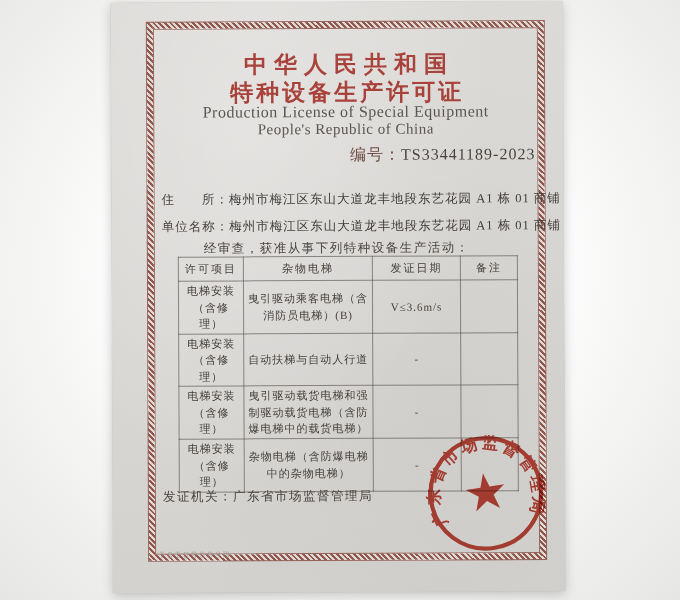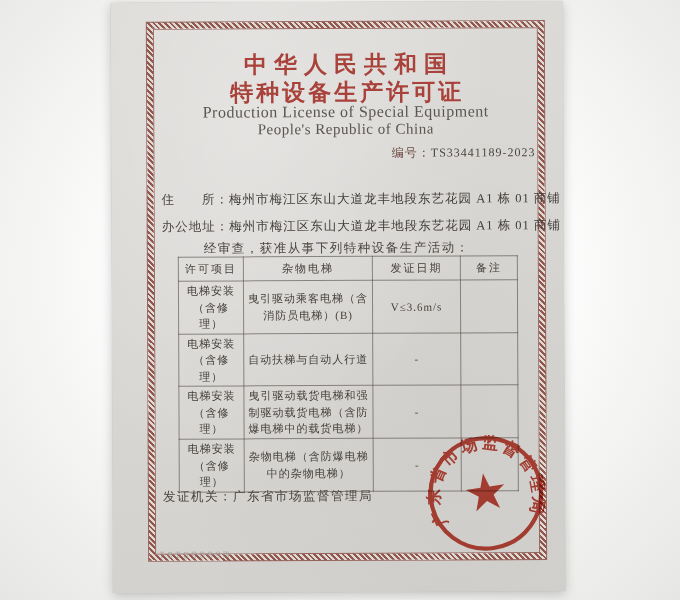--- a/index.html
+++ b/index.html
@@ -29,21 +29,21 @@
     box-shadow:0 0 0 1px rgba(140,80,70,.85), inset 0 0 0 1px rgba(140,80,70,.85);
   }
   .ttl1{position:absolute;left:36px;width:397px;top:47px;text-align:center;
     font-size:23px;font-weight:bold;letter-spacing:7px;color:#a8423a;text-indent:7px;}
   .ttl2{position:absolute;left:36px;width:397px;top:75px;text-align:center;
     font-size:23px;font-weight:bold;letter-spacing:3px;color:#a8423a;text-indent:3px;}
   .en1{position:absolute;left:36px;width:397px;top:101px;text-align:center;
     font-size:16px;color:#5a5651;letter-spacing:.5px;}
   .en2{position:absolute;left:36px;width:397px;top:119px;text-align:center;
     font-size:15px;color:#5a5651;letter-spacing:.5px;}
-  .numline{position:absolute;top:143px;right:28px;font-size:12px;color:#4a443f;letter-spacing:1px;}
+  .numline{position:absolute;top:143px;right:28px;font-size:16px;color:#4a443f;letter-spacing:1px;}
   .numline .nlab{color:#6d4a42;}
   .fld{position:absolute;left:50px;font-size:12.5px;color:#3f3b37;letter-spacing:1px;white-space:nowrap;}
   .fld .lab{color:#4a443f;}
   .f1{top:161px}.f2{top:189px}.f3{top:216px}
   .approval{position:absolute;left:92px;top:238px;font-size:12.5px;color:#4a443f;letter-spacing:1.5px;}
   table.lic{
     position:absolute;left:66px;top:254px;width:339px;border-collapse:collapse;table-layout:fixed;
     font-size:11px;color:#45403b;
   }
   table.lic th,table.lic td{
@@ -88,21 +88,21 @@
     <div class="en2">People's Republic of China</div>
 
     <div class="numline">
       <span class="nlab">编号：</span><span>TS33441189-2023</span>
     </div>
 
     <div class="fld f2">
       <span class="lab">住　　所：</span><span>梅州市梅江区东山大道龙丰地段东艺花园 A1 栋 01 商铺</span>
     </div>
     <div class="fld f3">
-      <span class="lab">办公地址：</span><span>梅州市梅江区东山大道龙丰地段东艺花园 A1 栋 01 商铺</span>
+      <span class="lab">单位名称：</span><span>梅州市梅江区东山大道龙丰地段东艺花园 A1 栋 01 商铺</span>
     </div>
 
     <div class="approval">经审查，获准从事下列特种设备生产活动：</div>
 
     <table class="lic">
       <colgroup>
           <col style="width:65px">
           <col style="width:129px">
           <col style="width:88px">
           <col style="width:57px">

